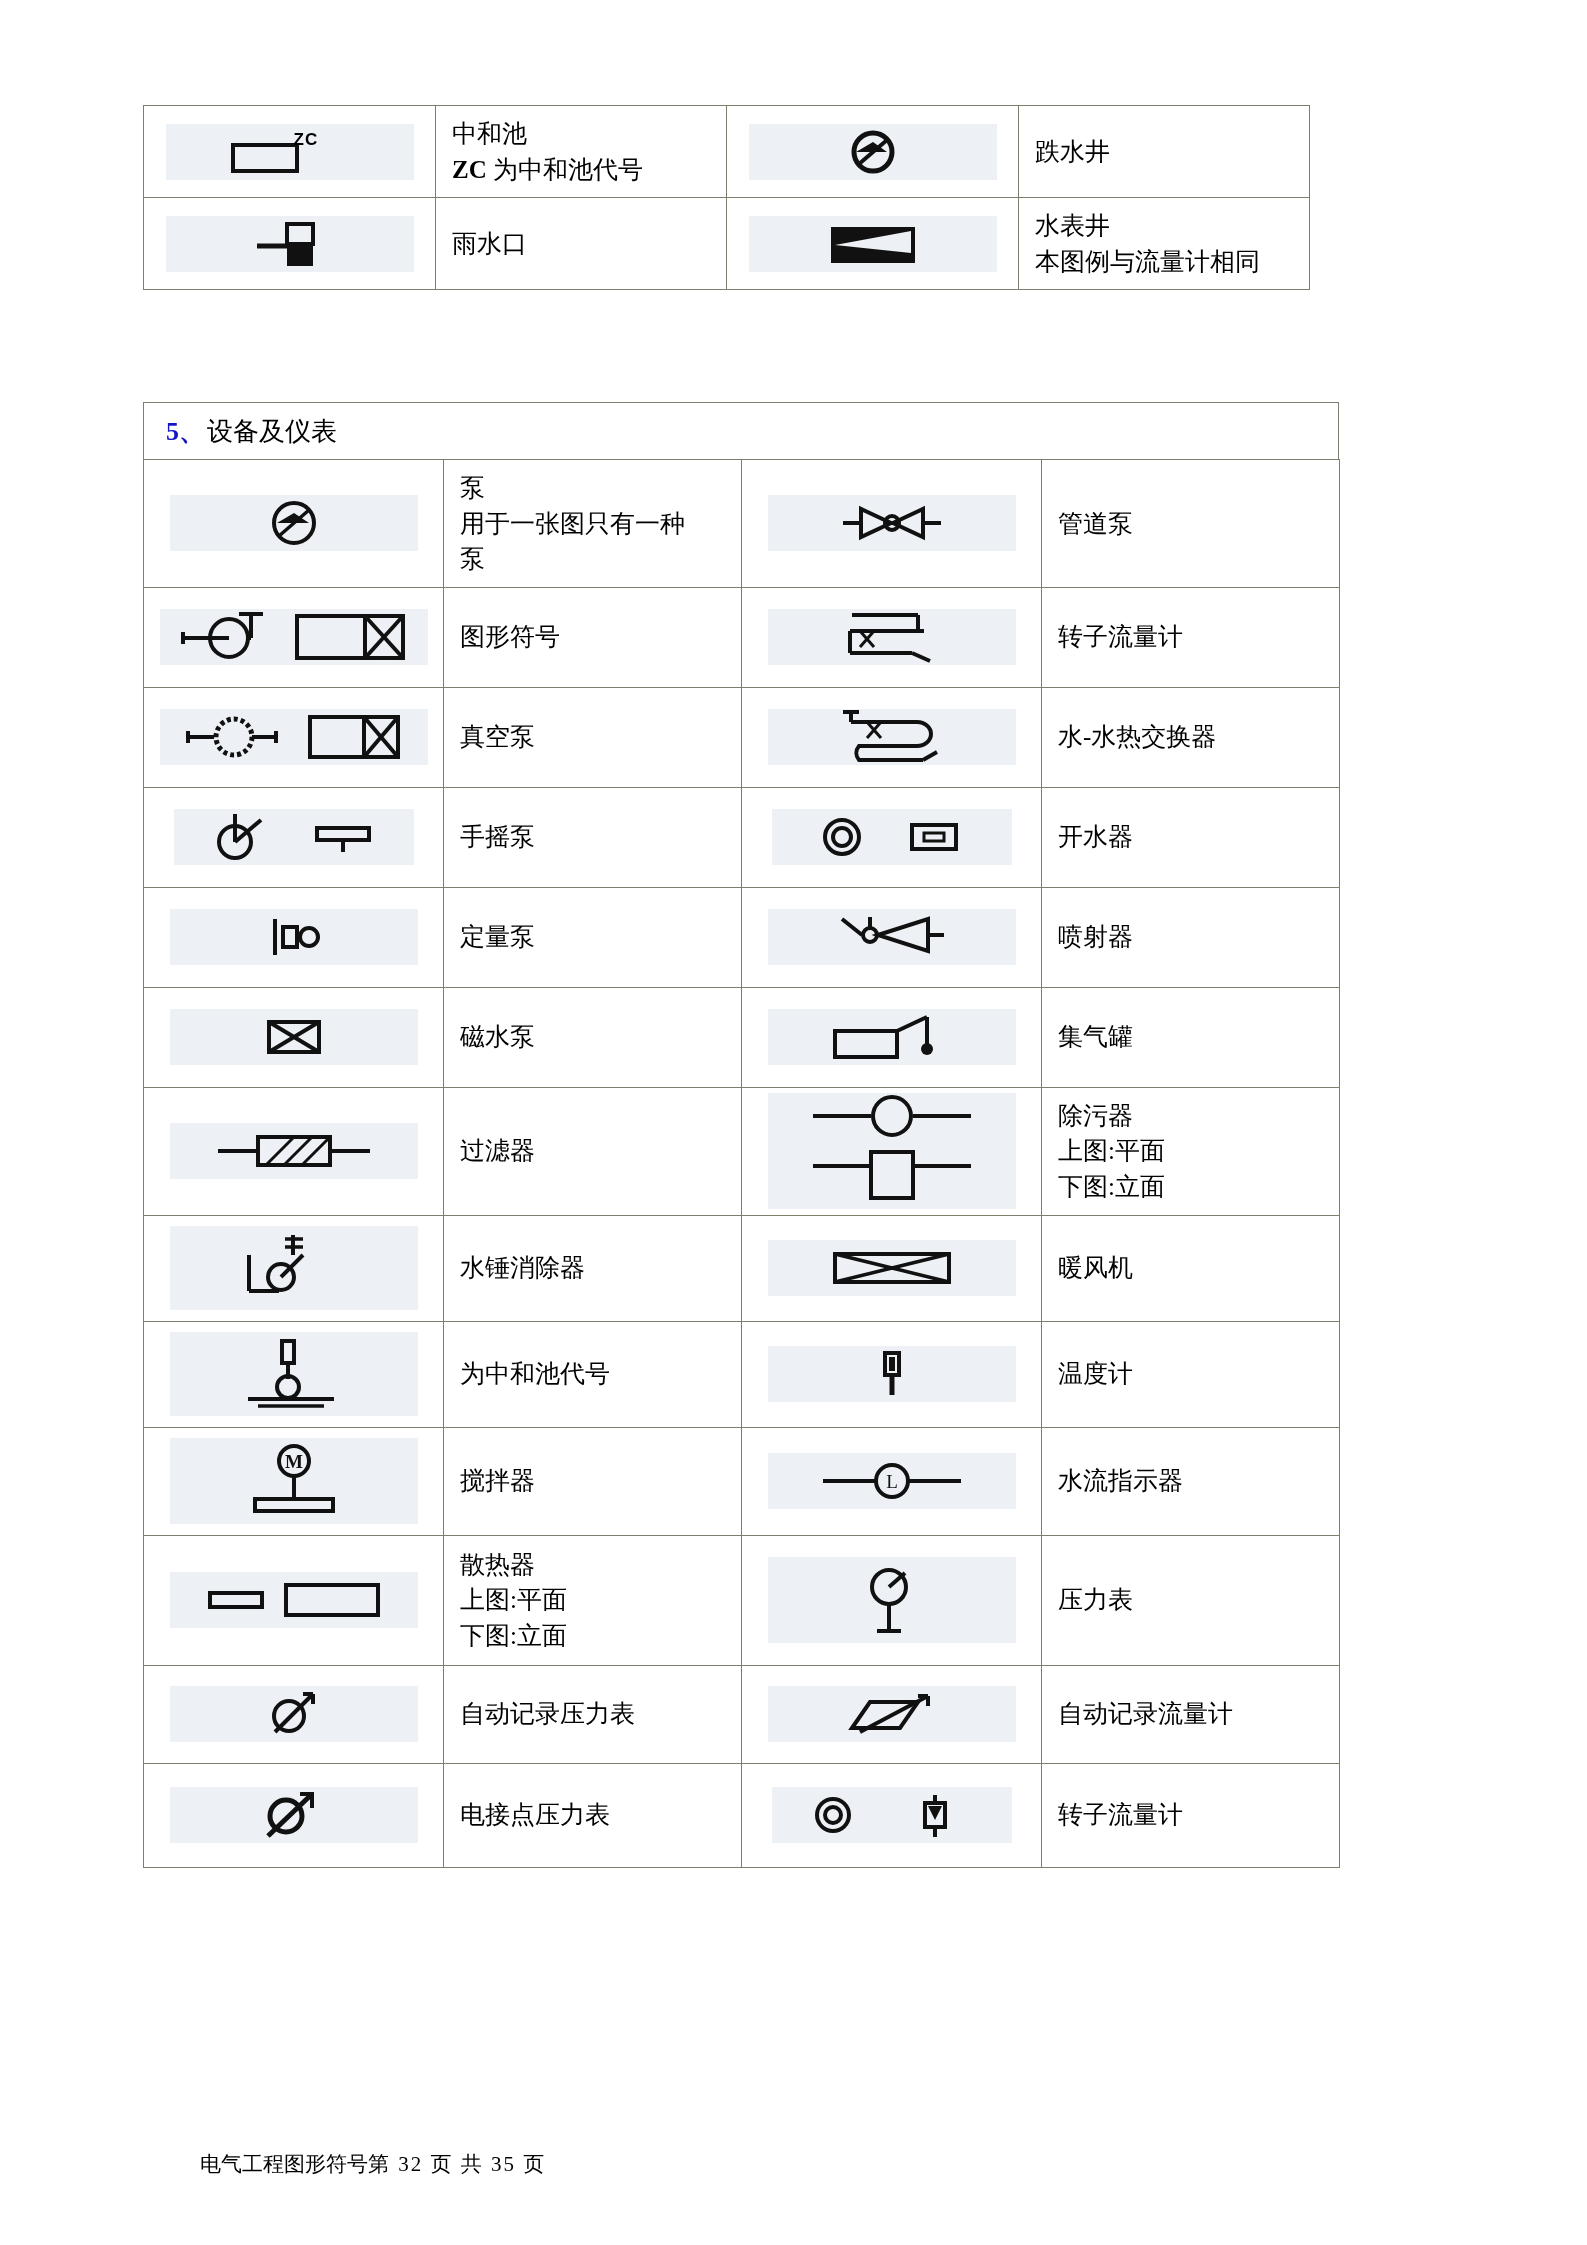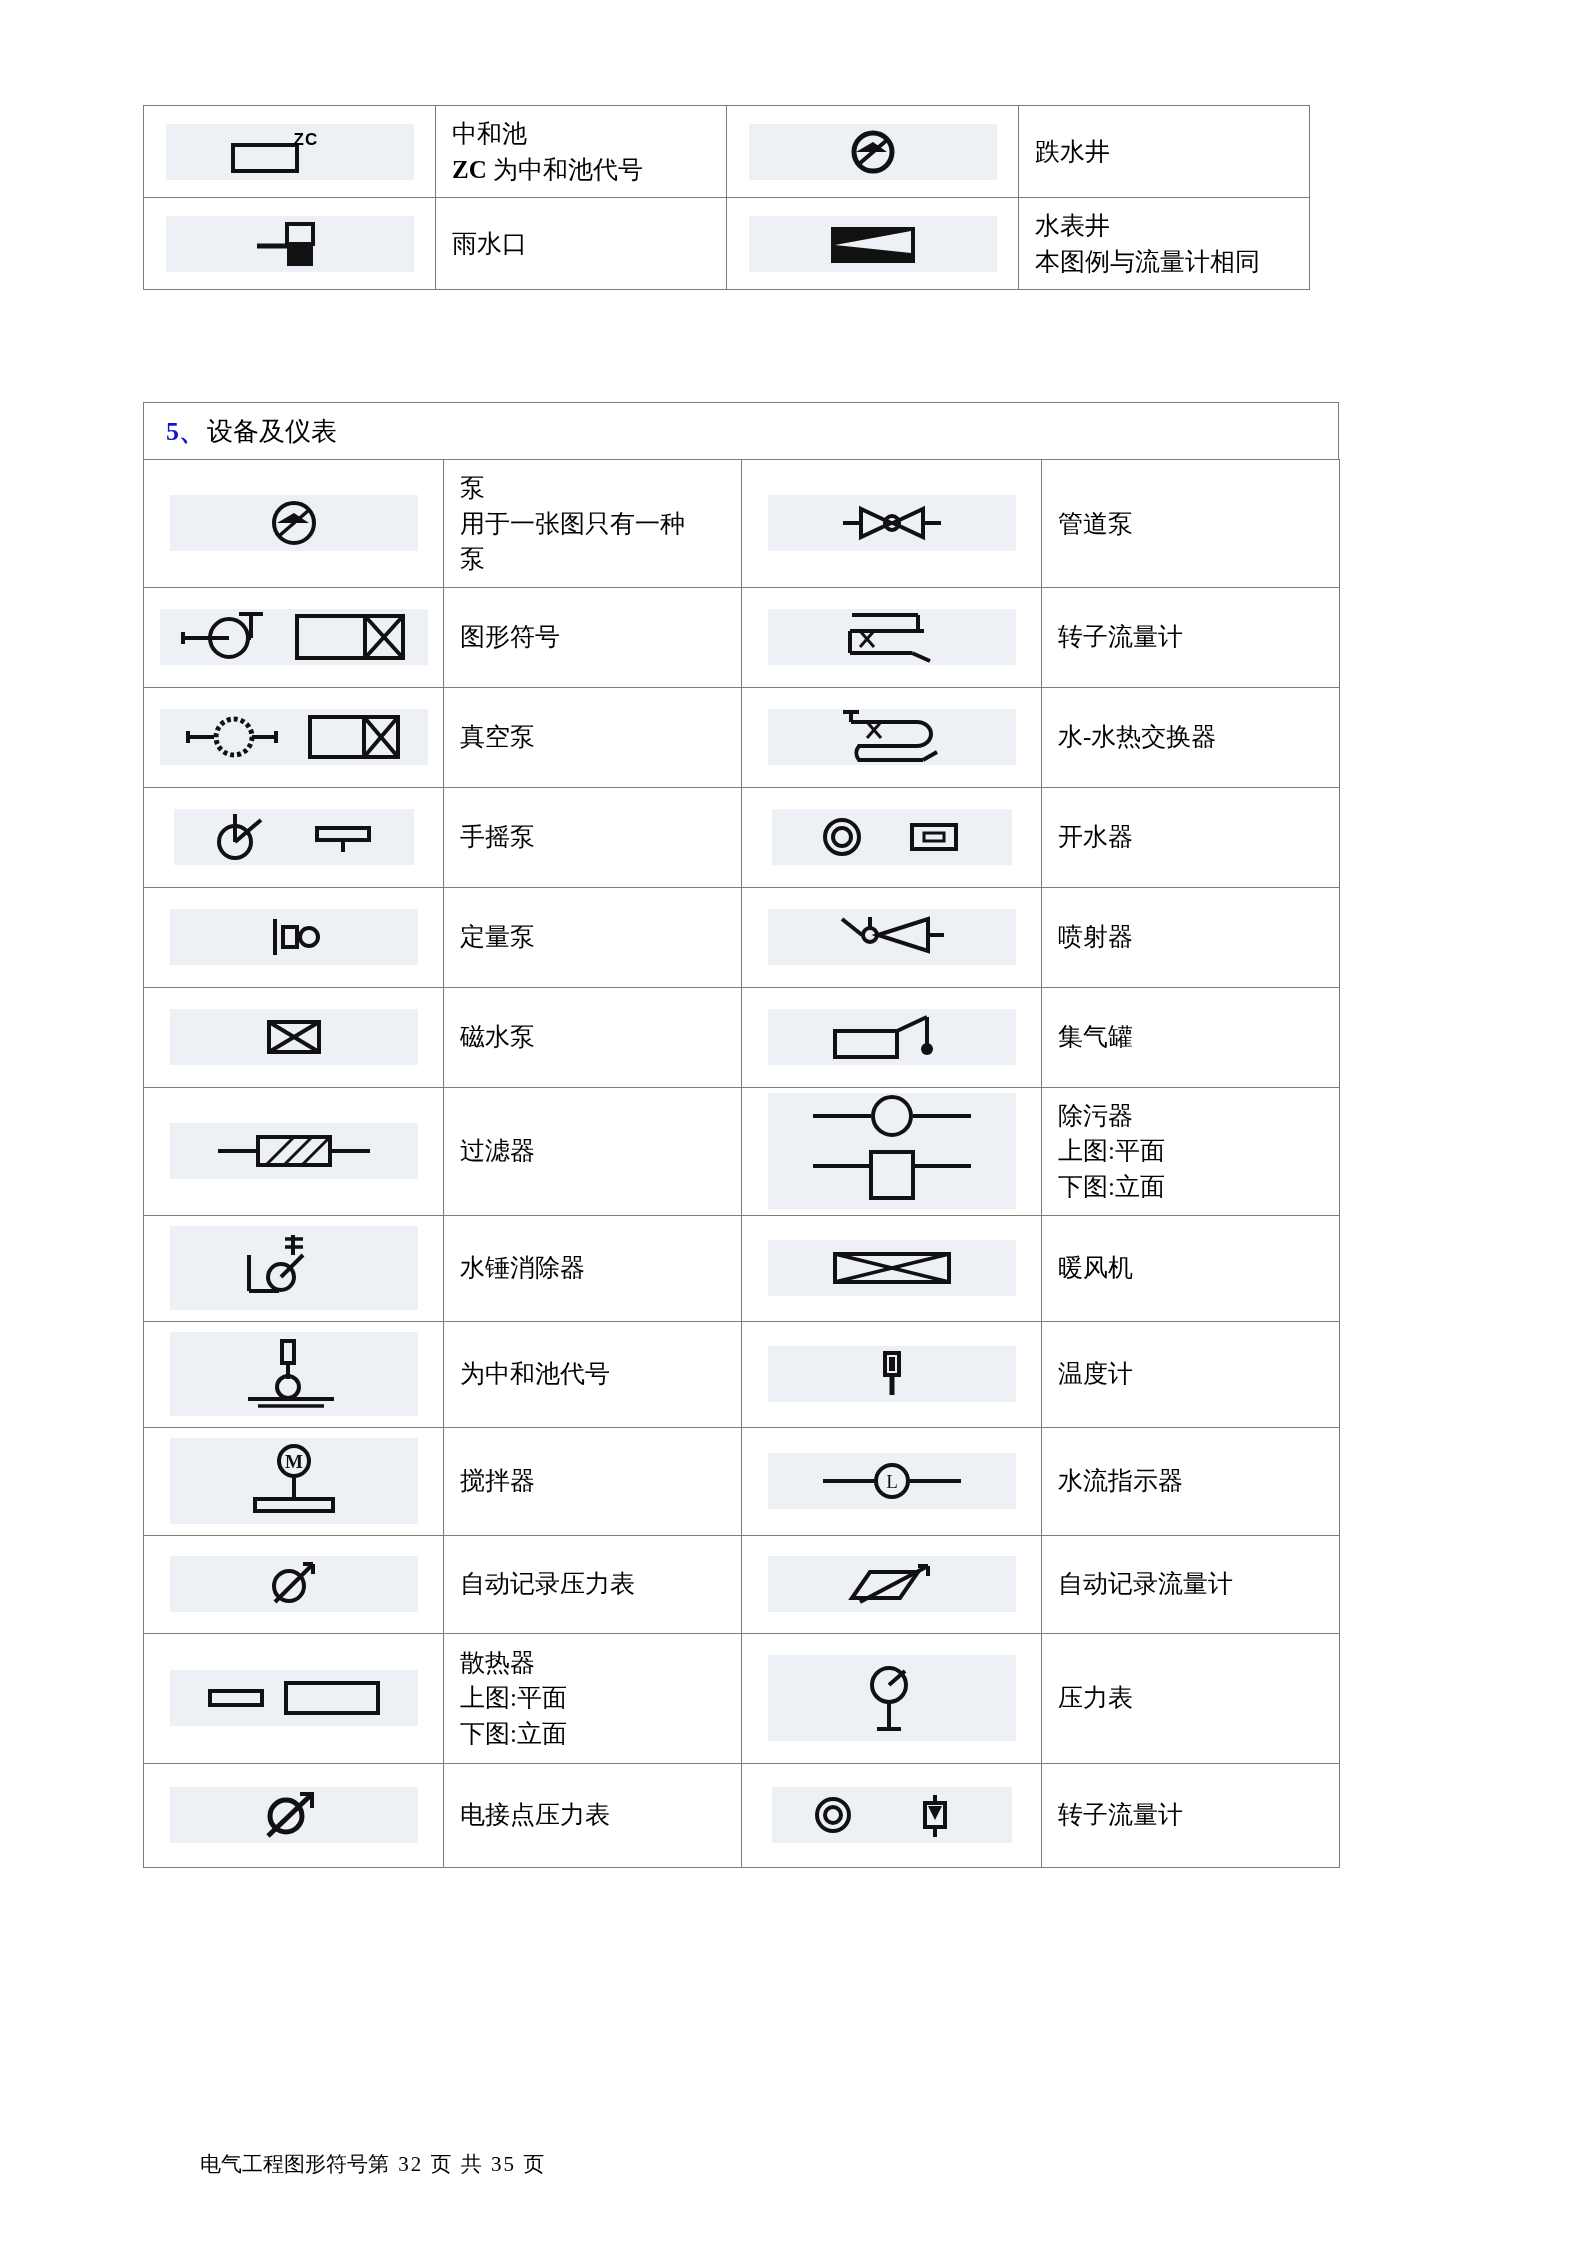--- a/index.html
+++ b/index.html
@@ -669,20 +669,61 @@
           </div>
             </div>
         </td>
         <td>
           <div class="desc">
               <div>水流指示器</div>
             </div>
         </td>
       </tr>
 
+      <tr style="height:130px">
+        <td>
+          <div class="symcell">
+              <div class="band">
+            <span>
+              <svg width="176" height="42" viewBox="0 0 176 42">
+                <rect x="4" y="14" width="52" height="14" fill="none" stroke="#111" stroke-width="4"></rect>
+                <rect x="80" y="6" width="92" height="30" fill="none" stroke="#111" stroke-width="4"></rect>
+              </svg>
+            </span>
+          </div>
+            </div>
+        </td>
+        <td>
+          <div class="desc">
+            <div>散热器</div>
+            <div>上图:平面</div>
+            <div>下图:立面</div>
+          </div>
+        </td>
+        <td>
+          <div class="symcell">
+              <div class="band tall" style="height:86px">
+            <span>
+              <svg width="70" height="78" viewBox="0 0 70 78">
+                <circle cx="32" cy="26" r="17" fill="none" stroke="#111" stroke-width="4"></circle>
+                <line x1="32" y1="26" x2="48" y2="12" stroke="#111" stroke-width="4"></line>
+                <line x1="32" y1="43" x2="32" y2="70" stroke="#111" stroke-width="4"></line>
+                <line x1="20" y1="70" x2="44" y2="70" stroke="#111" stroke-width="4"></line>
+              </svg>
+            </span>
+          </div>
+            </div>
+        </td>
+        <td>
+          <div class="desc">
+              <div>压力表</div>
+            </div>
+        </td>
+      </tr>
+
       <tr style="height:98px">
         <td>
           <div class="symcell">
               <div class="band">
             <span>
               <svg width="70" height="56" viewBox="0 0 70 56">
                 <circle cx="30" cy="30" r="15" fill="none" stroke="#111" stroke-width="4"></circle>
                 <line x1="16" y1="46" x2="54" y2="8" stroke="#111" stroke-width="4"></line>
                 <line x1="44" y1="8" x2="54" y2="8" stroke="#111" stroke-width="4"></line>
                 <line x1="54" y1="8" x2="54" y2="18" stroke="#111" stroke-width="4"></line>
@@ -706,61 +747,20 @@
                 <line x1="76" y1="8" x2="86" y2="8" stroke="#111" stroke-width="4"></line>
                 <line x1="86" y1="8" x2="86" y2="18" stroke="#111" stroke-width="4"></line>
               </svg>
             </span>
           </div>
             </div>
         </td>
         <td>
           <div class="desc">
               <div>自动记录流量计</div>
-            </div>
-        </td>
-      </tr>
-
-      <tr style="height:130px">
-        <td>
-          <div class="symcell">
-              <div class="band">
-            <span>
-              <svg width="176" height="42" viewBox="0 0 176 42">
-                <rect x="4" y="14" width="52" height="14" fill="none" stroke="#111" stroke-width="4"></rect>
-                <rect x="80" y="6" width="92" height="30" fill="none" stroke="#111" stroke-width="4"></rect>
-              </svg>
-            </span>
-          </div>
-            </div>
-        </td>
-        <td>
-          <div class="desc">
-            <div>散热器</div>
-            <div>上图:平面</div>
-            <div>下图:立面</div>
-          </div>
-        </td>
-        <td>
-          <div class="symcell">
-              <div class="band tall" style="height:86px">
-            <span>
-              <svg width="70" height="78" viewBox="0 0 70 78">
-                <circle cx="32" cy="26" r="17" fill="none" stroke="#111" stroke-width="4"></circle>
-                <line x1="32" y1="26" x2="48" y2="12" stroke="#111" stroke-width="4"></line>
-                <line x1="32" y1="43" x2="32" y2="70" stroke="#111" stroke-width="4"></line>
-                <line x1="20" y1="70" x2="44" y2="70" stroke="#111" stroke-width="4"></line>
-              </svg>
-            </span>
-          </div>
-            </div>
-        </td>
-        <td>
-          <div class="desc">
-              <div>压力表</div>
             </div>
         </td>
       </tr>
 
       <tr style="height:104px">
         <td>
           <div class="symcell">
               <div class="band">
             <span>
               <svg width="80" height="58" viewBox="0 0 80 58">

